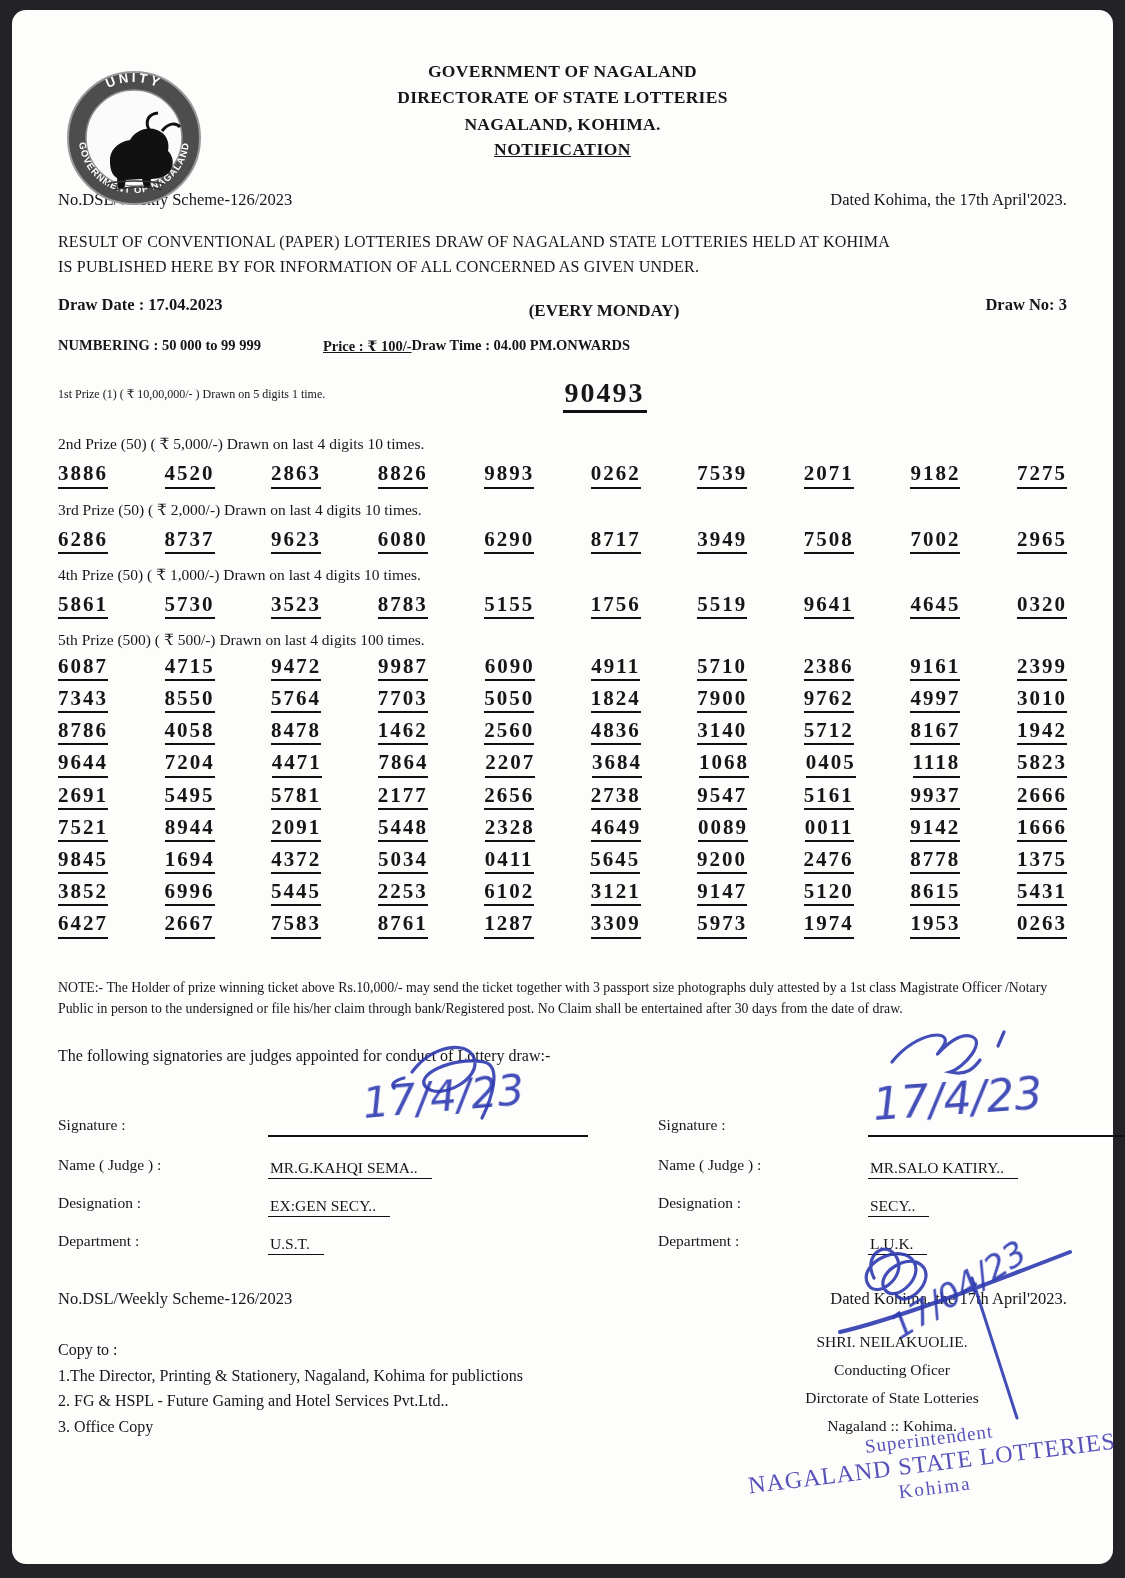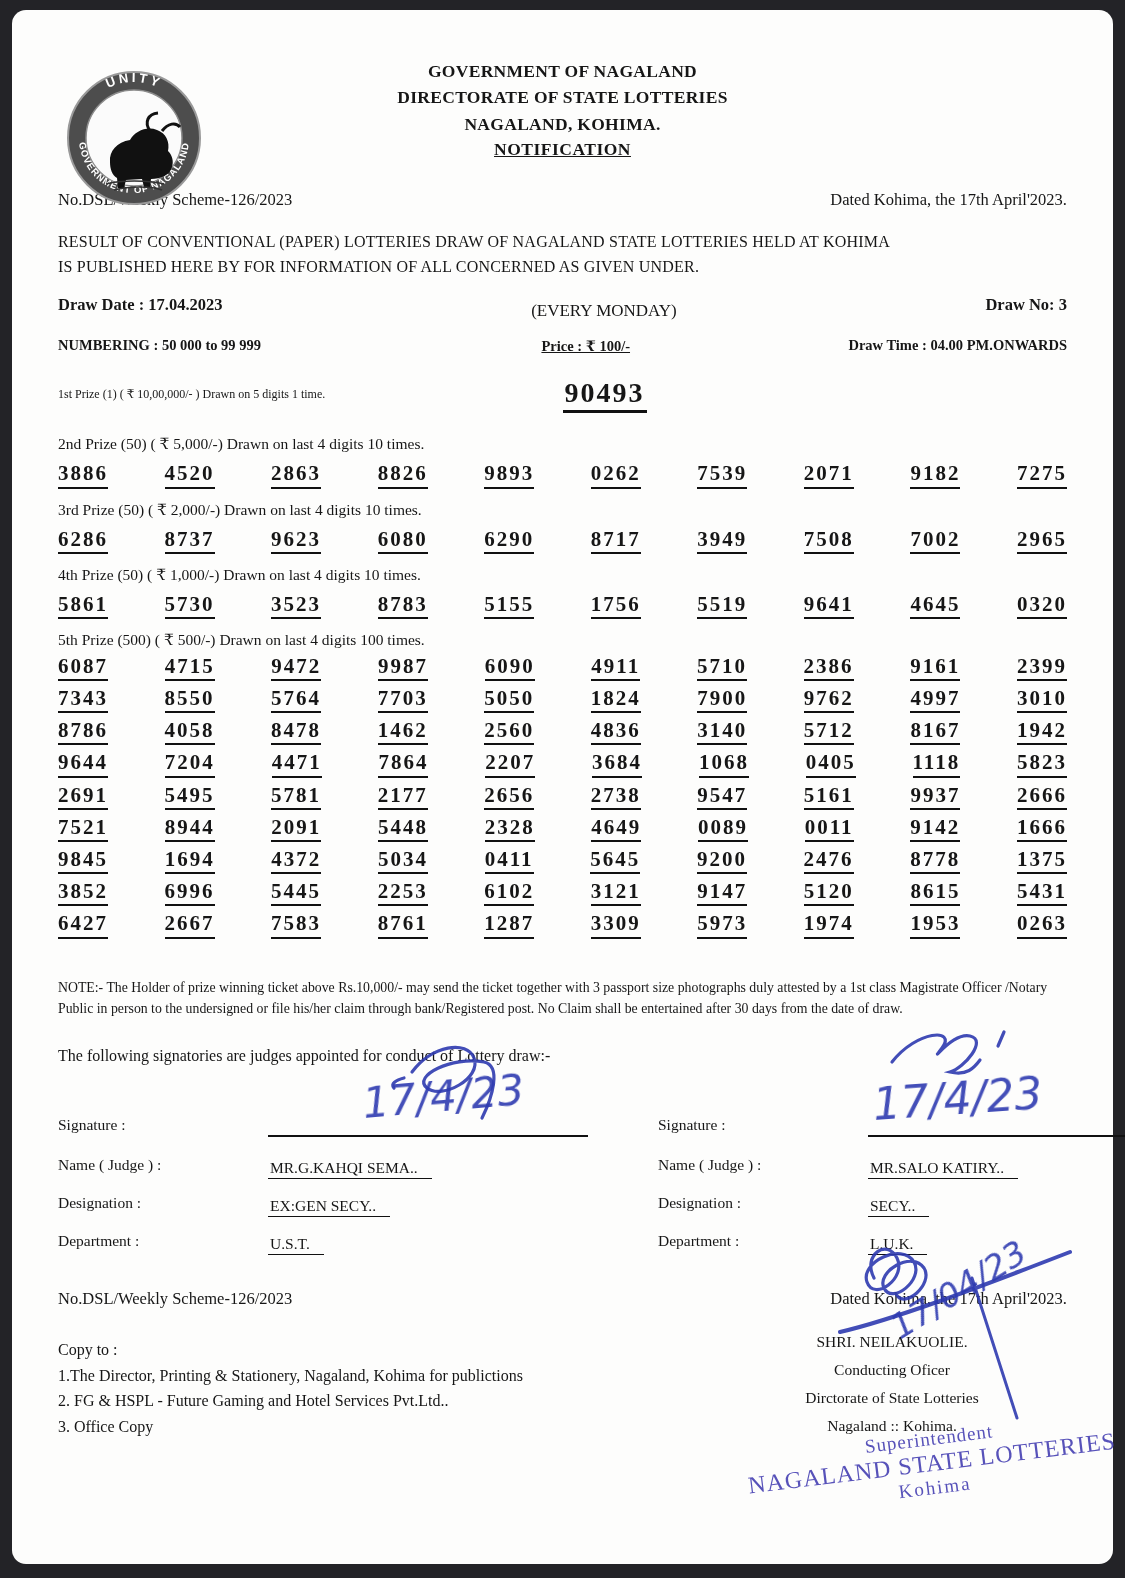--- a/index.html
+++ b/index.html
@@ -16,22 +16,22 @@
   .hdr .notif{font-weight:bold;font-size:17.5px;text-decoration:underline;letter-spacing:.5px;margin-top:2px;}
   .logo{position:absolute;left:6px;top:10px;width:140px;height:140px;}
   
   .ref-row{display:flex;justify-content:space-between;font-size:16.5px;margin-top:30px;}
   .result-para{margin-top:20px;font-size:16px;line-height:1.55;letter-spacing:.2px;}
   
   .draw-row{display:grid;grid-template-columns:auto 1fr auto;align-items:start;margin-top:16px;}
   .draw-date,.draw-no{font-weight:bold;font-size:16.5px;}
   .draw-center{text-align:center;}
   .draw-title{font-weight:bold;font-size:18.5px;letter-spacing:.3px;}
-  .draw-sub{font-weight:normal;font-size:17px;margin-top:6px;}
-  .info-row{display:flex;justify-content:space-between;font-weight:bold;font-size:14.5px;margin-top:16px;}
+  .draw-sub{font-weight:bold;font-size:17px;margin-top:6px;}
+  .info-row{display:flex;justify-content:flex-start;font-weight:bold;font-size:14.5px;margin-top:16px;}
   .info-row .mid{margin-left:62px;text-decoration:underline;}
   
   .prize1{position:relative;margin-top:26px;height:42px;}
   .prize1 .plabel{font-size:12px;padding-top:6px;}
   .p1num{position:absolute;left:50%;top:-4px;font-size:28px;font-weight:bold;letter-spacing:2px;border-bottom:3px solid #111;padding:0 2px 1px 2px;}
   .prize-label{font-size:15.5px;margin-top:12px;}
   .num-row{display:grid;grid-template-columns:repeat(10,auto);justify-content:space-between;margin-top:8px;}
   .num{font-weight:bold;font-size:21px;letter-spacing:2px;border-bottom:2.5px solid #111;line-height:1.2;padding-bottom:0px;}
   .tight .num-row{margin-top:5px;}
   

